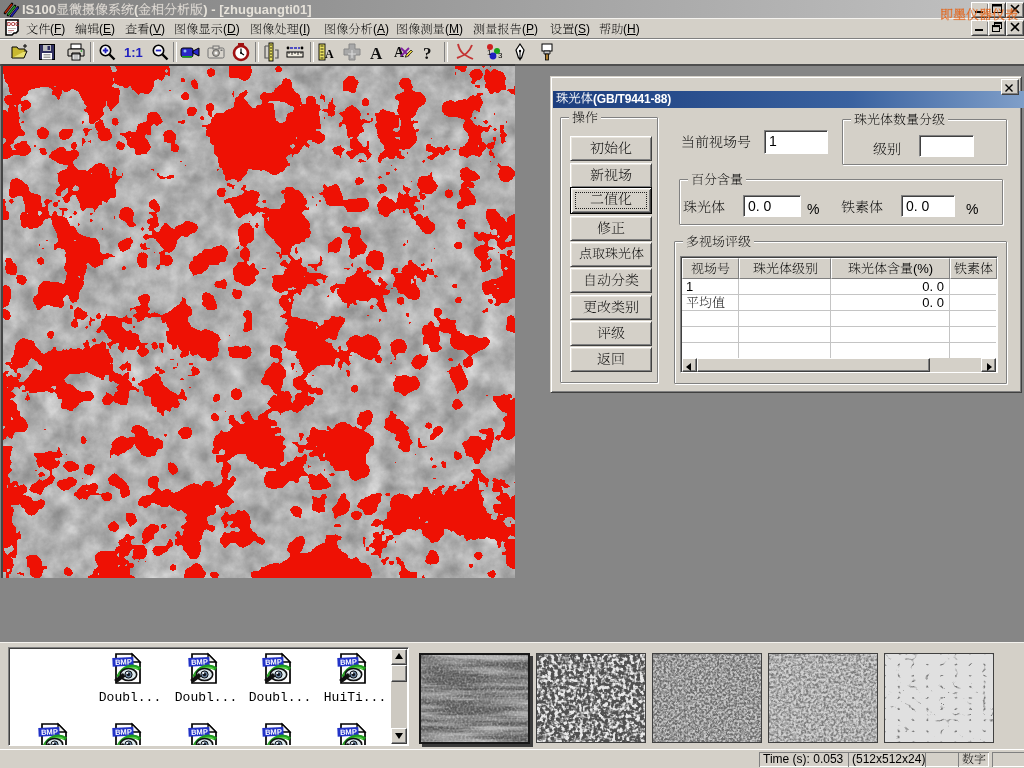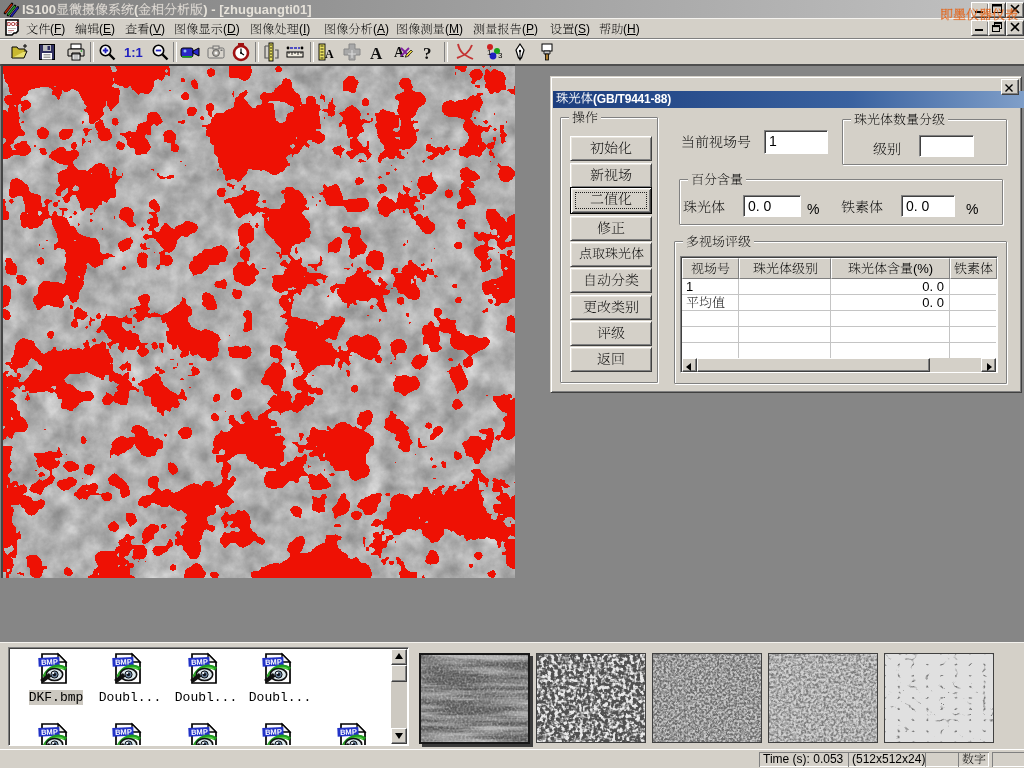--- a/index.html
+++ b/index.html
@@ -564,32 +564,32 @@
  <path d="M7 25C12 14 22 12 29 17" fill="none" stroke="#1f9c1f" stroke-width="3.8"></path>
  <path d="M8 23C13 16 21 14 27 17" fill="none" stroke="#55cc44" stroke-width="1.6"></path>
  <ellipse cx="17.5" cy="22.5" rx="8.2" ry="6" fill="#dce8ee" stroke="#101010" stroke-width="1.6"></ellipse>
  <circle cx="17.5" cy="22.5" r="3.6" fill="#68809c" stroke="#000" stroke-width="0.9"></circle>
  <circle cx="17.5" cy="22.5" r="1.7" fill="#12161c"></circle>
  <circle cx="16.2" cy="21" r="1.1" fill="#fff"></circle>
  <path d="M3 28l9-7 2.5 3.5-8 6z" fill="#101010"></path>
 </g>
 </defs>
         </svg>
-<div class="fitem" style="left:12px;top:4px"><svg width="34" height="34" viewBox="0 0 34 34">
-            <use href="#bmpicon"></use>
-          </svg><div class="nm"><span style="background:#ccc8c0">DKF.bmp</span></div></div>
 <div class="fitem" style="left:86px;top:4px"><svg width="34" height="34" viewBox="0 0 34 34">
             <use href="#bmpicon"></use>
           </svg><div class="nm">Doubl...</div></div>
 <div class="fitem" style="left:162px;top:4px"><svg width="34" height="34" viewBox="0 0 34 34">
             <use href="#bmpicon"></use>
           </svg><div class="nm">Doubl...</div></div>
 <div class="fitem" style="left:236px;top:4px"><svg width="34" height="34" viewBox="0 0 34 34">
             <use href="#bmpicon"></use>
           </svg><div class="nm">Doubl...</div></div>
+<div class="fitem" style="left:311px;top:4px"><svg width="34" height="34" viewBox="0 0 34 34">
+            <use href="#bmpicon"></use>
+          </svg><div class="nm">HuiTi...</div></div>
 <div class="fitem" style="left:12px;top:74px"><svg width="34" height="34" viewBox="0 0 34 34">
             <use href="#bmpicon"></use>
           </svg></div>
 <div class="fitem" style="left:86px;top:74px"><svg width="34" height="34" viewBox="0 0 34 34">
             <use href="#bmpicon"></use>
           </svg></div>
 <div class="fitem" style="left:162px;top:74px"><svg width="34" height="34" viewBox="0 0 34 34">
             <use href="#bmpicon"></use>
           </svg></div>
 <div class="fitem" style="left:236px;top:74px"><svg width="34" height="34" viewBox="0 0 34 34">

